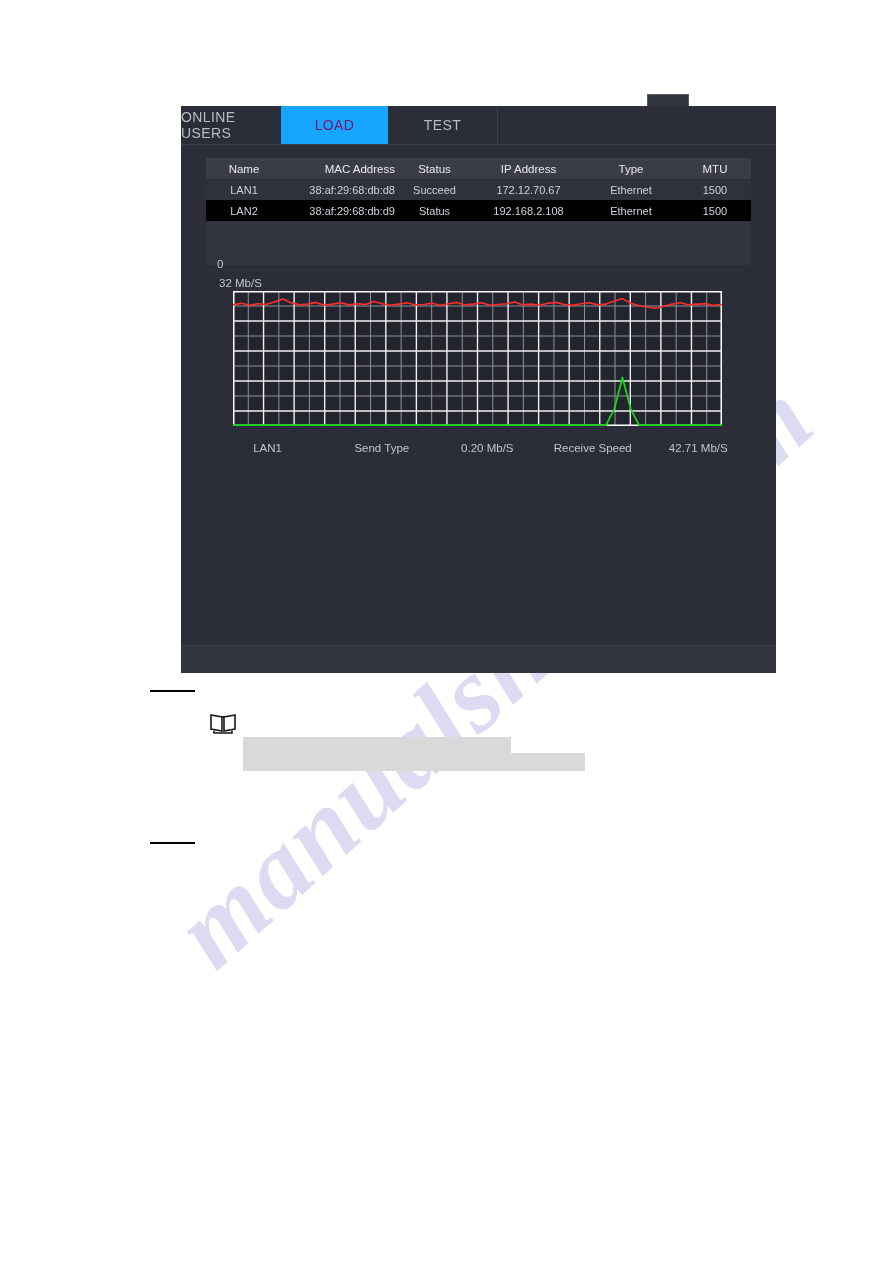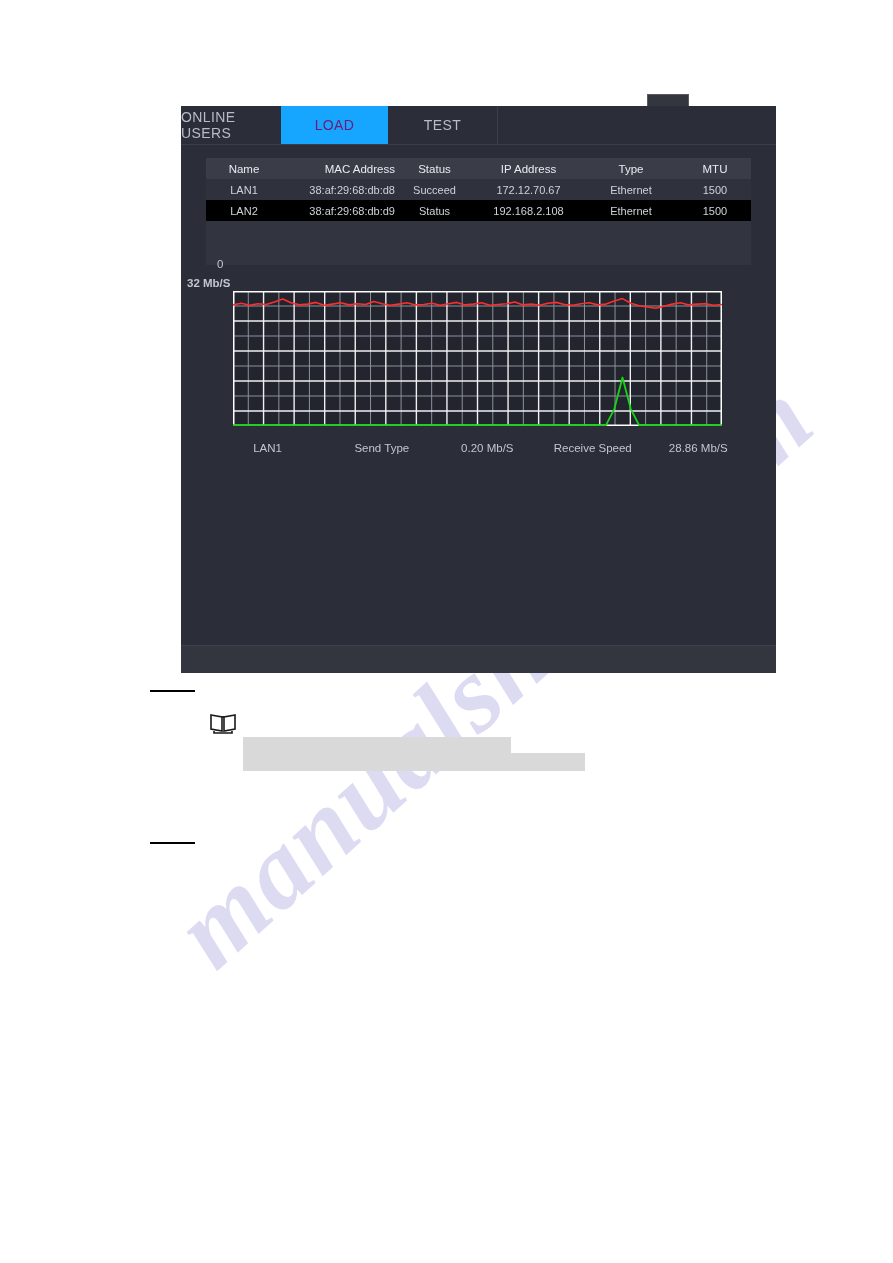--- a/index.html
+++ b/index.html
@@ -70,22 +70,22 @@
   .c-mac{width:113px;text-align:right;}
   .c-status{width:79px;}
   .c-ip{width:109px;}
   .c-type{width:96px;}
   .c-mtu{width:72px;text-align:center;}
   #table-blank{height:44px;background:#32343f;}
 
   
   #chart-wrap{position:absolute;left:0;top:160px;width:595px;height:135px;}
   #ylabel-top{
-    position:absolute;left:6px;top:11px;
-    font-size:11.5px;color:#c3c6ce;font-weight:bold;
+    position:absolute;left:38px;top:11px;
+    font-size:11.5px;color:#c3c6ce;
   }
   #ylabel-bottom{
     position:absolute;left:36px;top:152px;
     font-size:11.5px;color:#c3c6ce;
   }
   #plot{
     position:absolute;left:52px;top:185px;width:489px;height:135px;
   }
 
   
@@ -218,21 +218,21 @@
     <rect x="0.7" y="0.7" width="487.6" height="133.6" fill="none" stroke="#ffffff" stroke-width="1.6"></rect>
     <polyline id="line-recv" fill="none" stroke-width="1.6" stroke-linejoin="round" points="0.0,13.9 8.3,12.2 16.6,14.3 24.9,12.7 33.2,13.5 41.4,11.0 49.7,8.0 58.0,11.8 66.3,13.9 74.6,13.1 82.9,11.4 91.2,14.3 99.5,13.1 107.7,11.8 116.0,13.9 124.3,12.7 132.6,13.5 140.9,10.5 149.2,12.7 157.5,14.3 165.8,13.1 174.1,11.8 182.3,13.9 190.6,13.5 198.9,12.2 207.2,14.3 215.5,12.7 223.8,11.4 232.1,13.9 240.4,13.1 248.6,11.8 256.9,14.3 265.2,13.5 273.5,12.7 281.8,11.0 290.1,13.9 298.4,13.1 306.7,14.3 314.9,12.2 323.2,11.4 331.5,13.5 339.8,14.3 348.1,12.7 356.4,11.8 364.7,13.9 373.0,13.1 381.3,10.1 389.5,7.6 397.8,12.2 406.1,14.8 414.4,16.0 422.7,17.3 431.0,15.2 439.3,13.1 447.6,11.8 455.8,13.9 464.1,13.1 472.4,12.7 480.7,14.3 489.0,13.5" stroke="#ff2d2d"></polyline>
     <polyline id="line-send" fill="none" stroke-width="1.8" stroke-linejoin="round" points="0.0,134.2 8.3,134.2 16.6,134.2 24.9,134.2 33.2,134.2 41.4,134.2 49.7,134.2 58.0,134.2 66.3,134.2 74.6,134.2 82.9,134.2 91.2,134.2 99.5,134.2 107.7,134.2 116.0,134.2 124.3,134.2 132.6,134.2 140.9,134.2 149.2,134.2 157.5,134.2 165.8,134.2 174.1,134.2 182.3,134.2 190.6,134.2 198.9,134.2 207.2,134.2 215.5,134.2 223.8,134.2 232.1,134.2 240.4,134.2 248.6,134.2 256.9,134.2 265.2,134.2 273.5,134.2 281.8,134.2 290.1,134.2 298.4,134.2 306.7,134.2 314.9,134.2 323.2,134.2 331.5,134.2 339.8,134.2 348.1,134.2 356.4,134.2 364.7,134.2 373.0,134.2 381.3,118.1 389.5,86.5 397.8,118.1 406.1,134.2 414.4,134.2 422.7,134.2 431.0,134.2 439.3,134.2 447.6,134.2 455.8,134.2 464.1,134.2 472.4,134.2 480.7,134.2 489.0,134.2" stroke="#17d417"></polyline>
   </svg>
 
   <div id="legend">
     <div class="lg" id="lg-iface">LAN1</div>
     <div class="lg" id="lg-send-label">Send Type</div>
     <div class="lg" id="lg-send-val">0.20 Mb/S</div>
     <div class="lg" id="lg-recv-label">Receive Speed</div>
-    <div class="lg" id="lg-recv-val">28.86 Mb/S</div>
+    <div class="lg" id="lg-recv-val">42.71 Mb/S</div>
   </div>
 
   <div id="panel-footer"></div>
 </div>
 
 <div id="note-area">
   <div class="hr" id="hr-top"></div>
   <div class="hr" id="hr-bottom"></div>
 </div>
 

